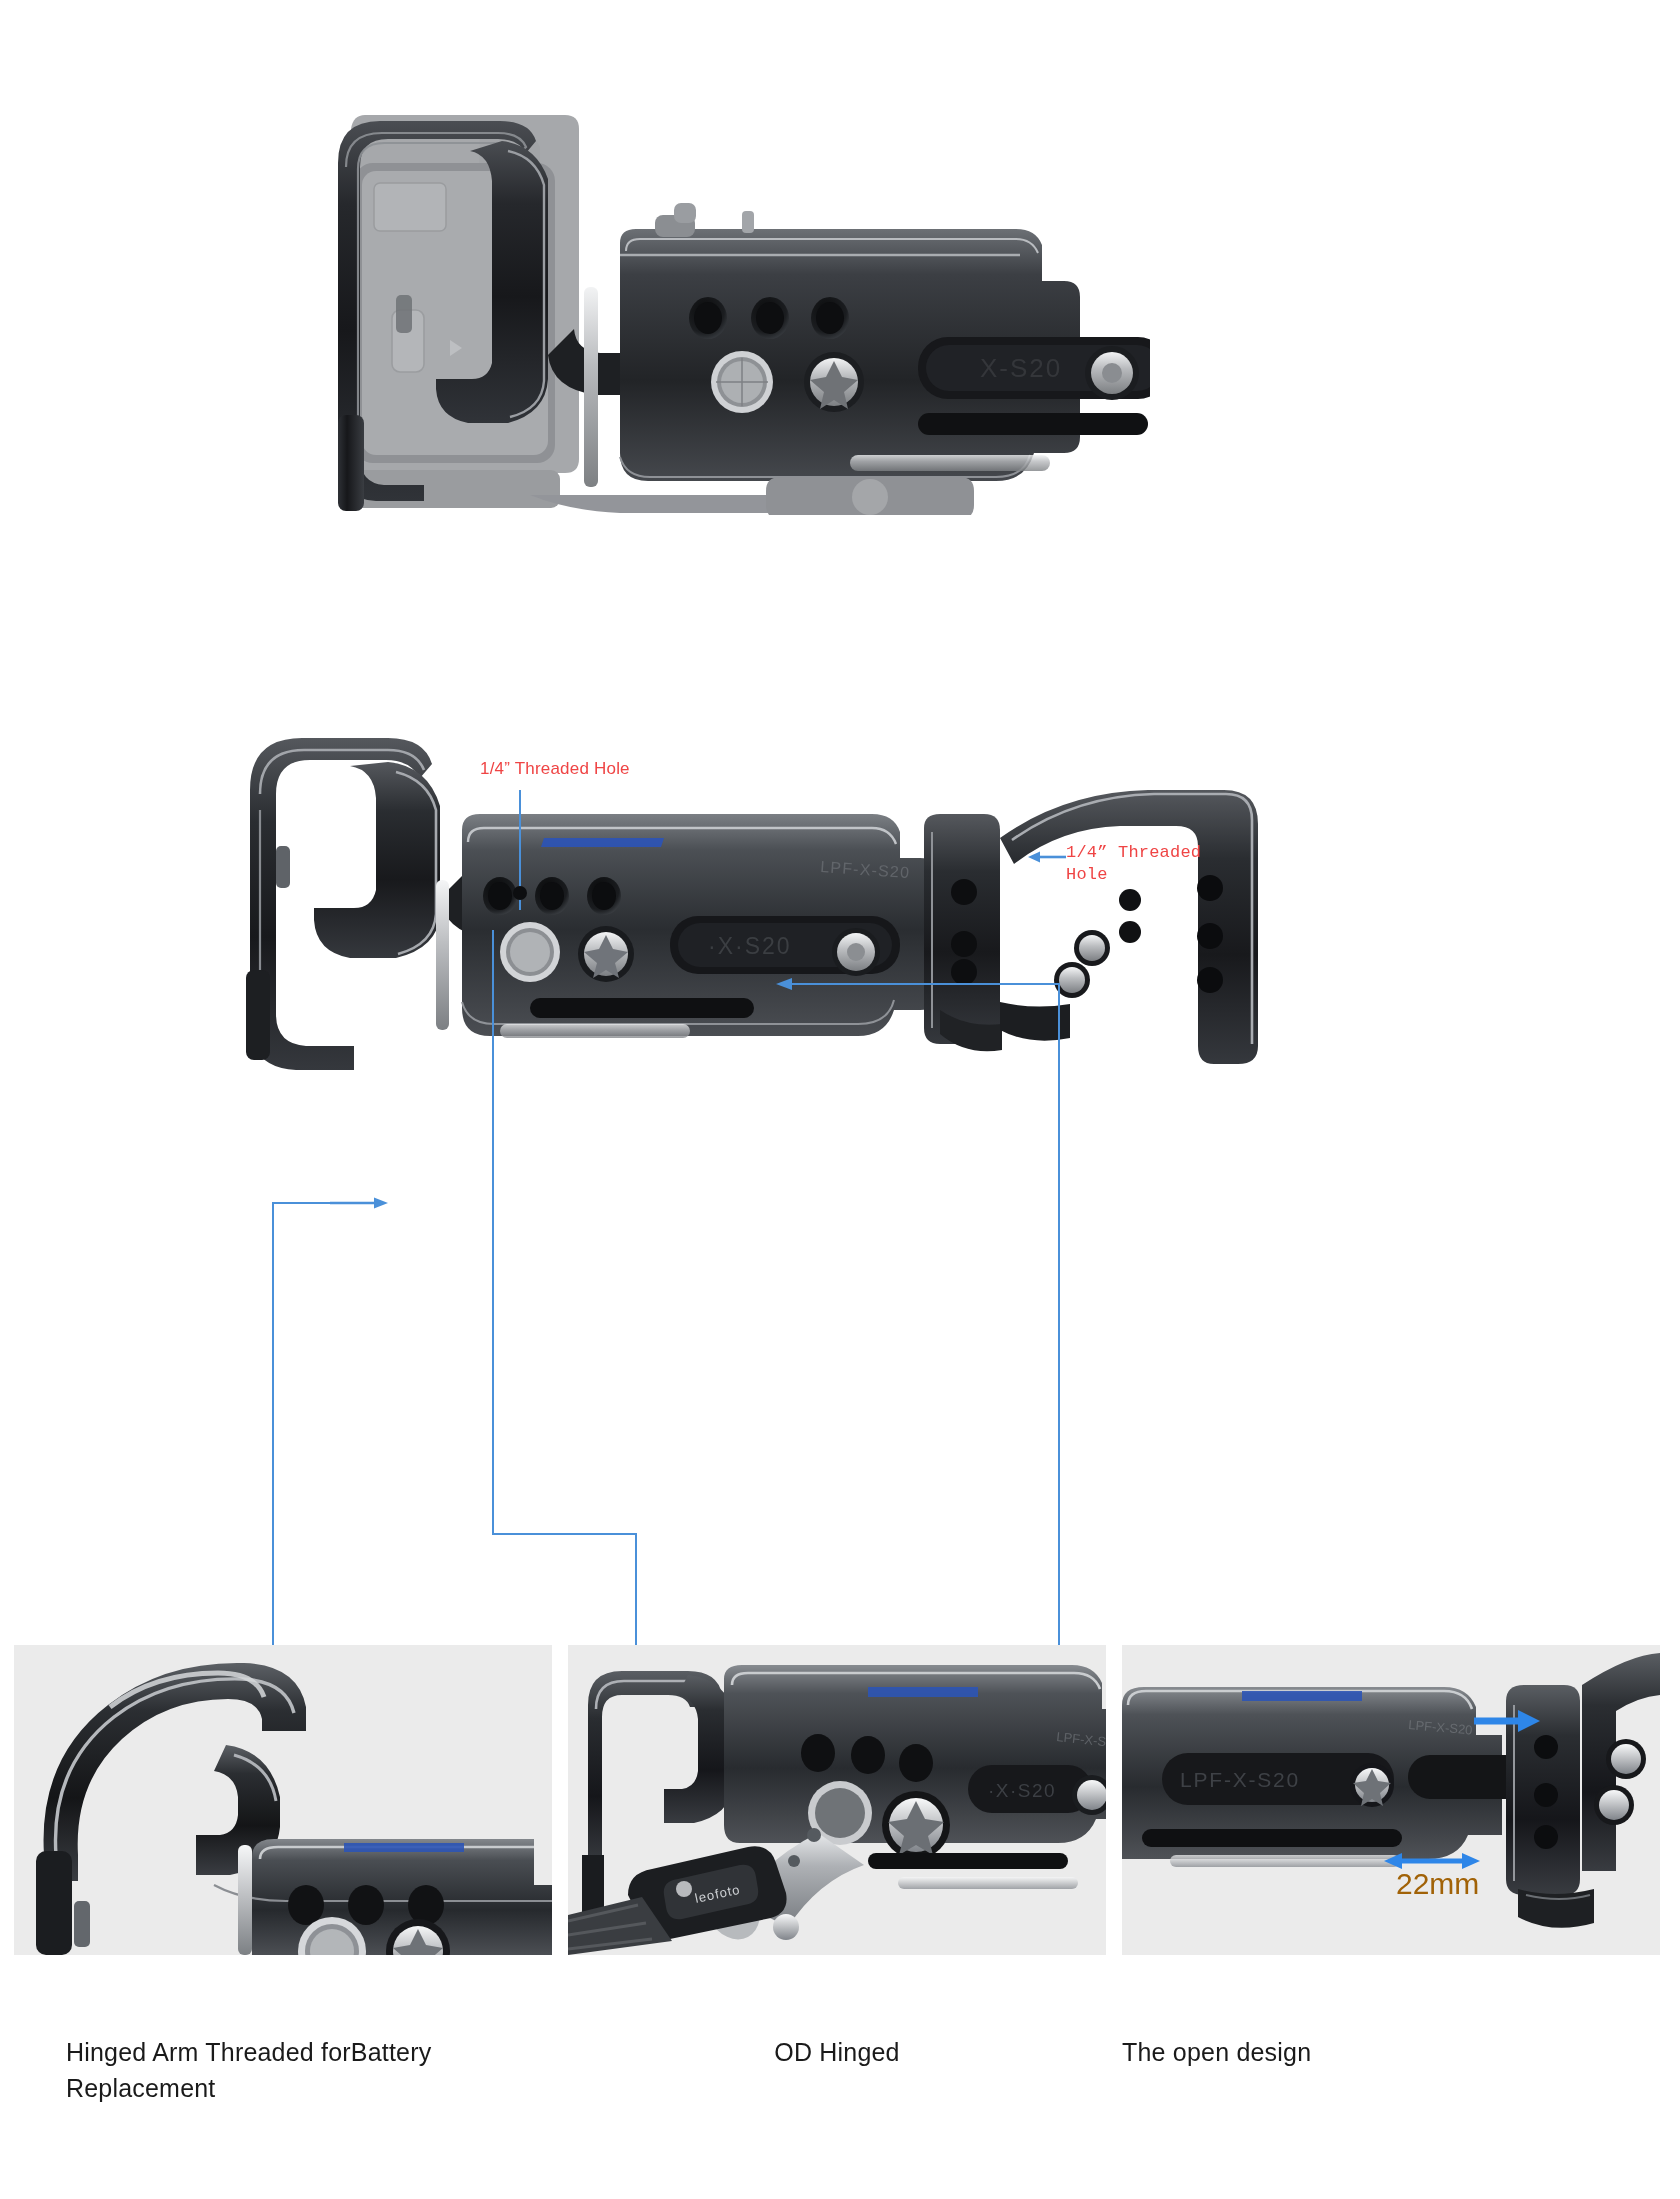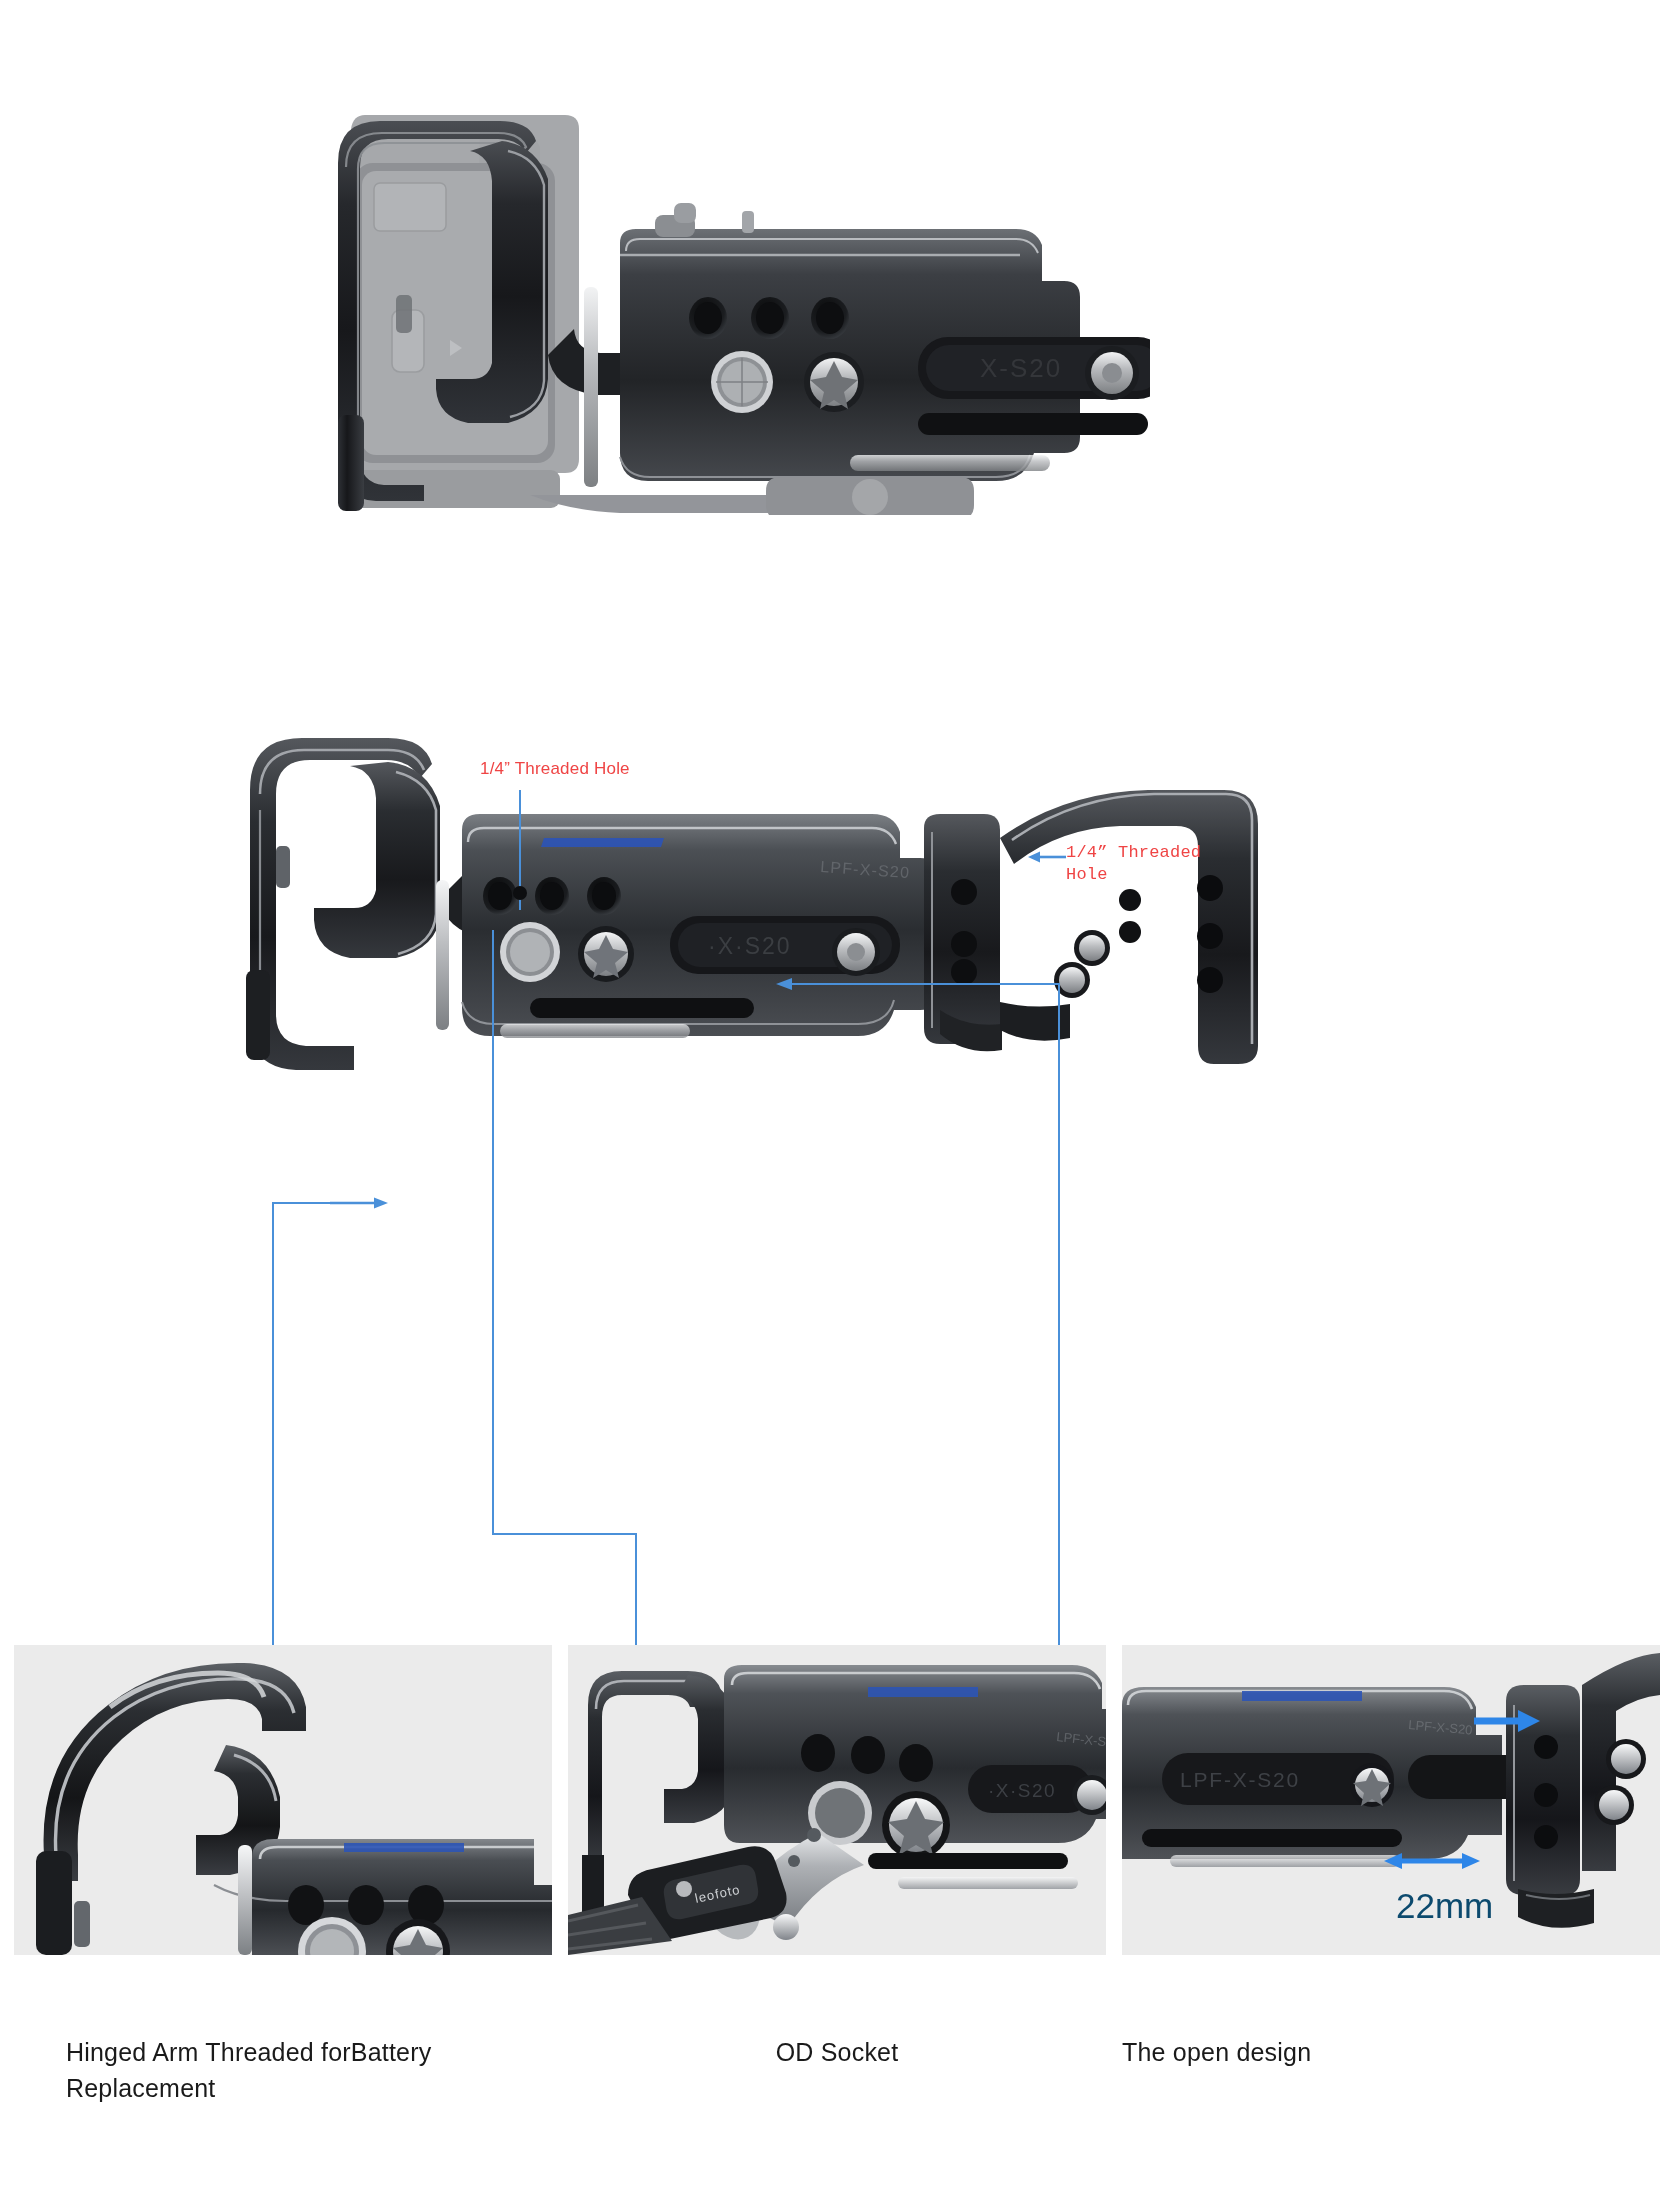--- a/index.html
+++ b/index.html
@@ -468,21 +468,21 @@
         <line x1="352" y1="76" x2="400" y2="76" stroke="#2e86e8" stroke-width="7"></line>
         <path d="M418,76 L396,65 L396,87 Z" fill="#2e86e8"></path>
       </g>
 
       <g>
         <line x1="276" y1="216" x2="344" y2="216" stroke="#2e86e8" stroke-width="5"></line>
         <path d="M262,216 L280,208 L280,224 Z" fill="#2e86e8"></path>
         <path d="M358,216 L340,208 L340,224 Z" fill="#2e86e8"></path>
       </g>
     </svg>
-    <div class="abs" style="left:274px; top:222px; font-size:35px; color:#0c4a6e;margin-top:19px;">22mm</div>
+    <div class="abs" style="left:274px; top:222px; font-size:30px; color:#a16207;">22mm</div>
   </div>
 
   <div class="caption" style="left:66px; top:2035px; width:470px;">Hinged Arm Threaded forBattery
 Replacement</div>
-  <div class="caption" style="left:568px; top:2035px; width:538px; text-align:center;">OD Socket</div>
+  <div class="caption" style="left:568px; top:2035px; width:538px; text-align:center;">OD Hinged</div>
   <div class="caption" style="left:1122px; top:2035px; width:538px; text-align:left;">The open design</div>
 
 </div>
 
 </body></html>

